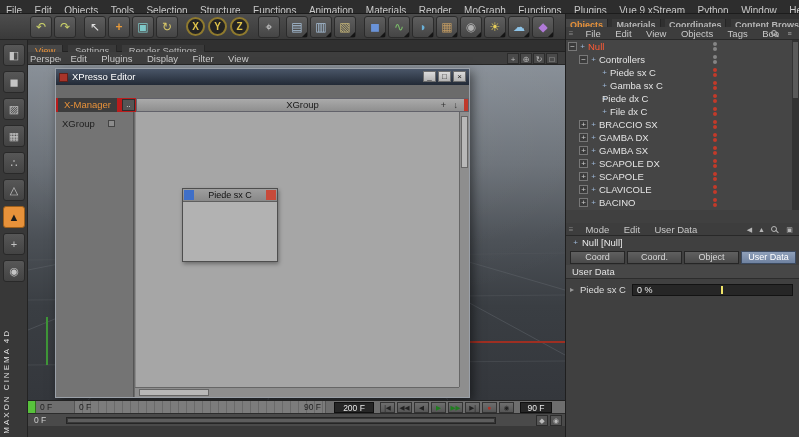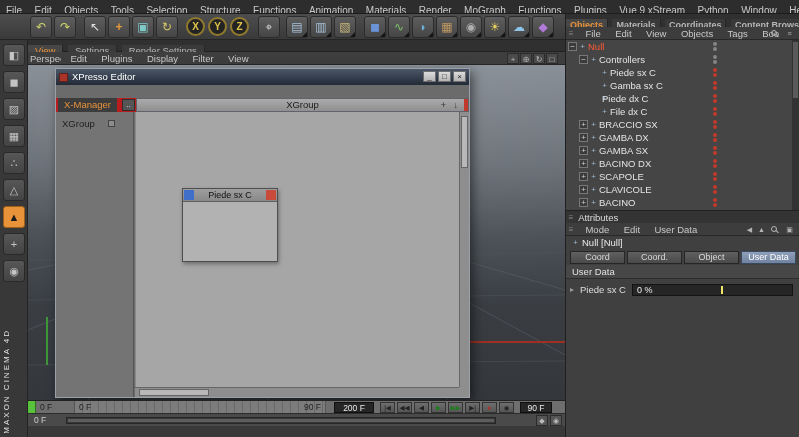--- a/index.html
+++ b/index.html
@@ -365,21 +365,21 @@
       <div class="trow" style="top:104px">
         <span class="exp" style="left:13px">+</span>
         <span class="oic" style="left:23px">+</span>
         <span class="tlab" style="left:33px">GAMBA SX</span>
         <span class="vd t red"></span>
           <span class="vd b red"></span>
       </div>
       <div class="trow" style="top:117px">
         <span class="exp" style="left:13px">+</span>
         <span class="oic" style="left:23px">+</span>
-        <span class="tlab" style="left:33px">BACINO DX</span>
+        <span class="tlab" style="left:33px">SCAPOLE DX</span>
         <span class="vd t red"></span>
           <span class="vd b red"></span>
       </div>
       <div class="trow" style="top:130px">
         <span class="exp" style="left:13px">+</span>
         <span class="oic" style="left:23px">+</span>
         <span class="tlab" style="left:33px">SCAPOLE</span>
         <span class="vd t red"></span>
           <span class="vd b red"></span>
       </div>
@@ -395,24 +395,20 @@
         <span class="oic" style="left:23px">+</span>
         <span class="tlab" style="left:33px">BACINO</span>
         <span class="vd t red"></span>
           <span class="vd b red"></span>
       </div>
     </div>
     <div class="sbv">
         <span class="thumb"></span>
       </div>
 
-    <div class="attrhdr">
-      <span class="grip">≡</span>
-      <span>Attributes</span>
-    </div>
     <div class="pmenu attrmenu">
       <span class="grip">≡</span>
       <span class="m2">Mode</span>
       <span class="m2">Edit</span>
       <span class="m2">User Data</span>
       <span class="pico" style="right:44px">◀</span>
       <span class="pico" style="right:32px">▲</span>
       <span class="magnifier" style="right:22px"></span>
       <span class="pico" style="right:4px">▣</span>
     </div>

